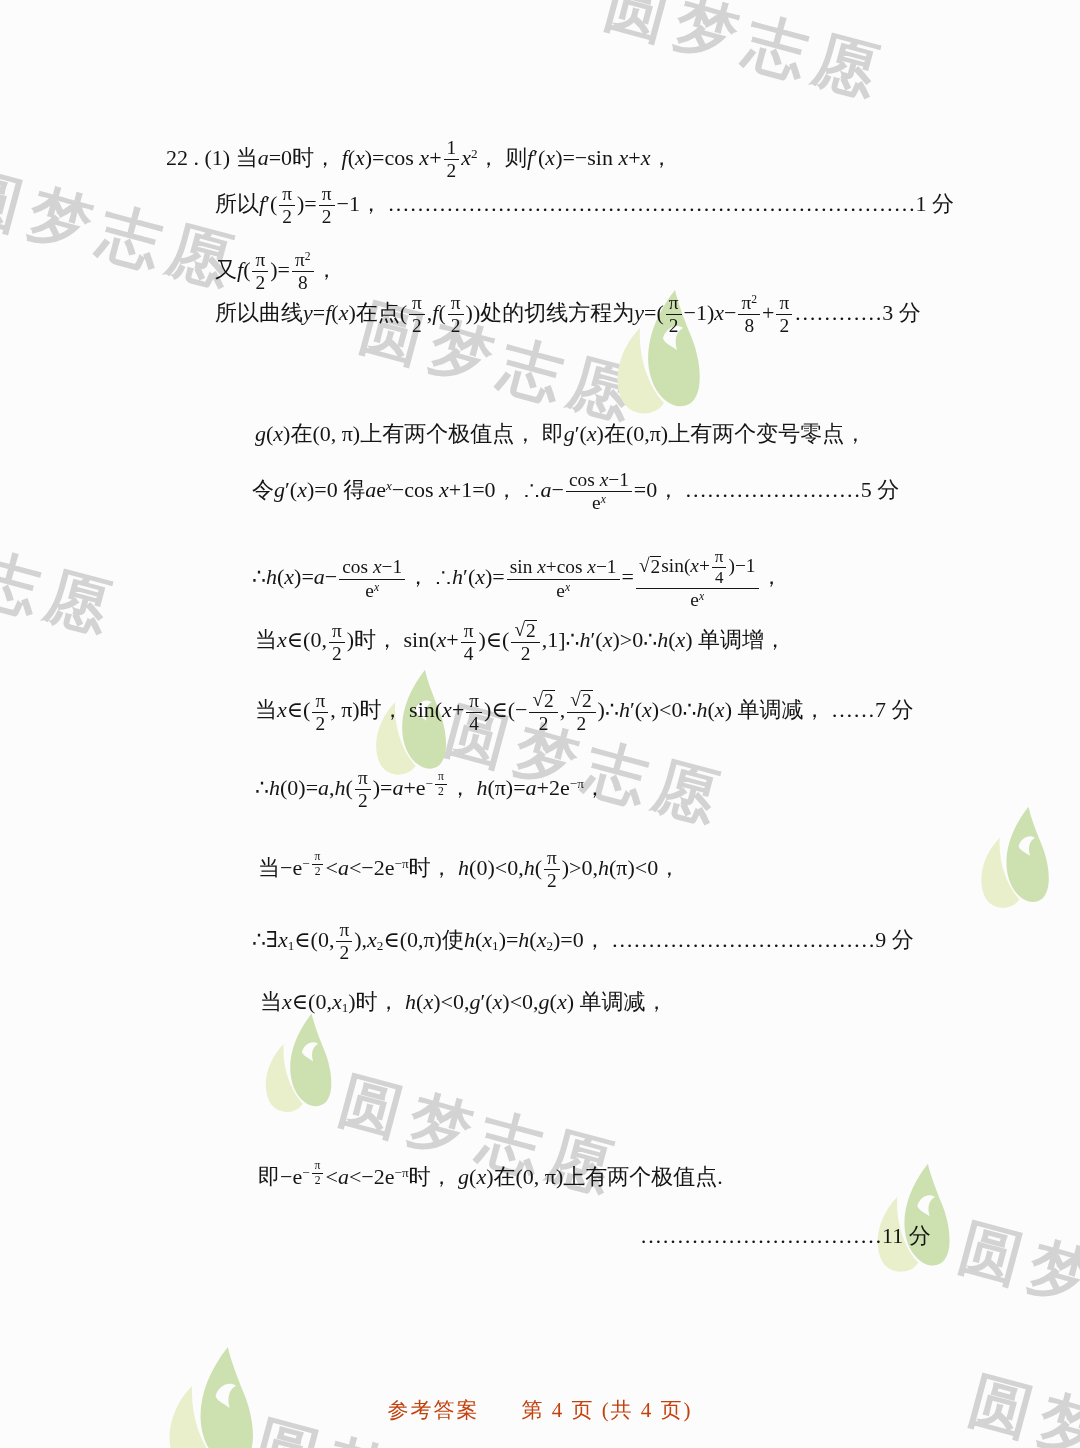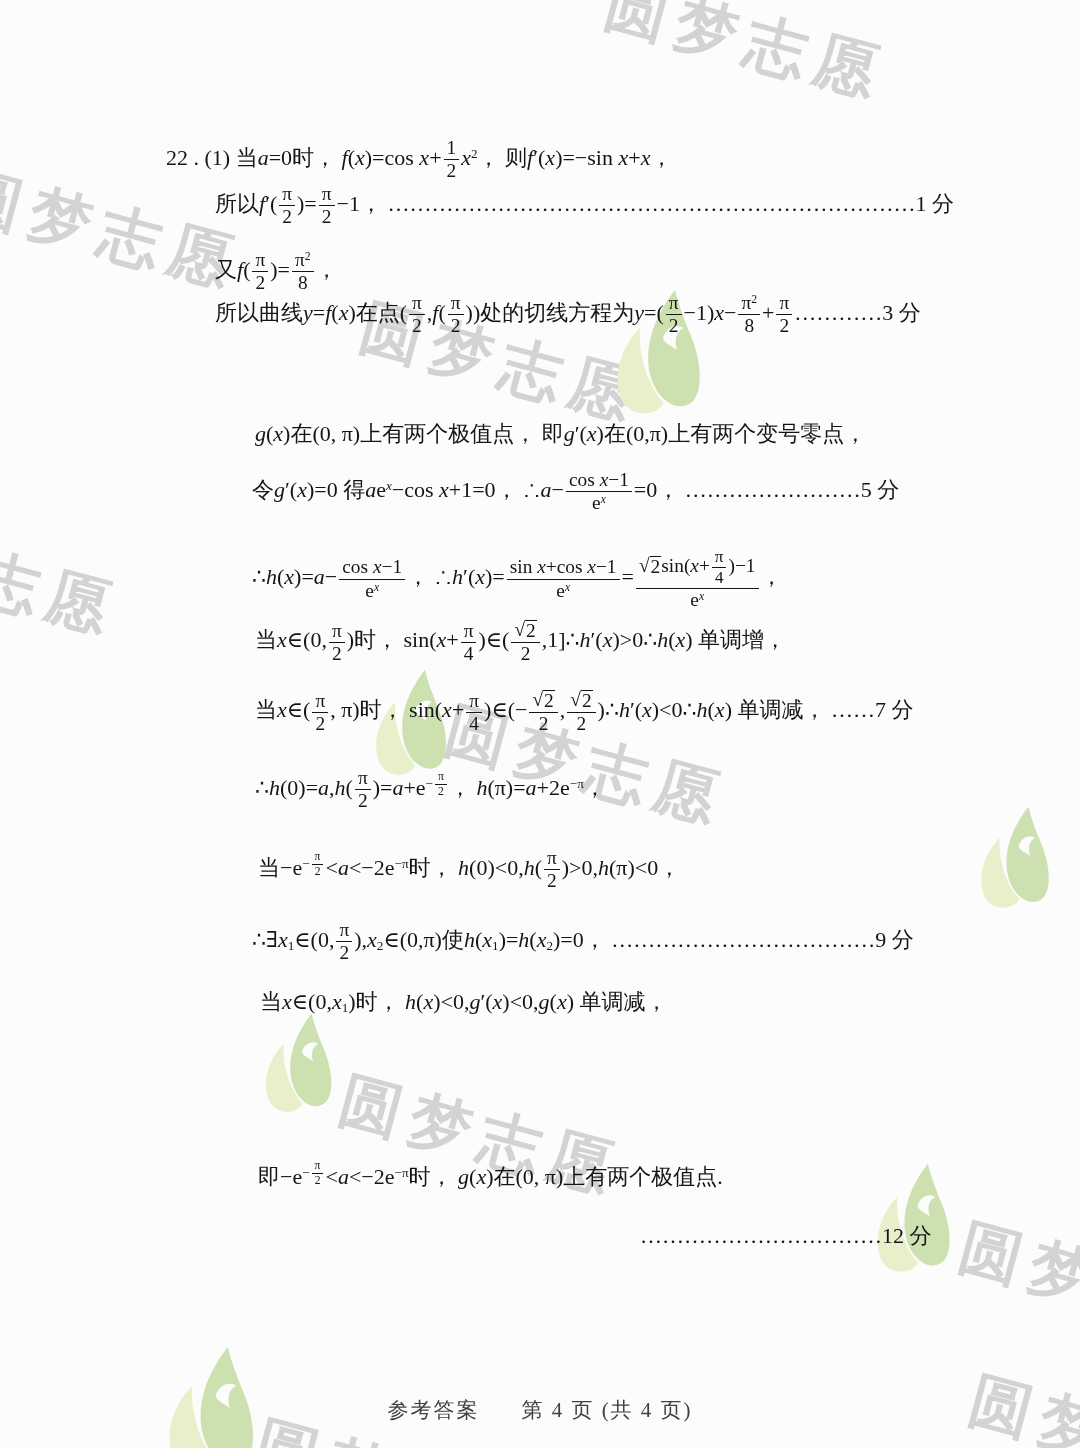--- a/index.html
+++ b/index.html
@@ -17,21 +17,21 @@
   .line i{font-style:italic;}
   .frac{display:inline-flex;flex-direction:column;align-items:center;vertical-align:middle;
         font-size:.88em;line-height:1.05;margin:0 2px;text-align:center;}
   .frac>.num{border-bottom:1.4px solid currentColor;padding:0 3px 1px;}
   .frac>.den{padding-top:1px;}
   sup{font-size:.6em;vertical-align:.55em;line-height:0;}
   sub{font-size:.6em;vertical-align:-.25em;line-height:0;}
   .sqrt{display:inline-flex;align-items:flex-start;}
   .sqrt .sarg{border-top:1.2px solid currentColor;padding:0 1px;}
   .footer{position:absolute;top:1396px;left:0;width:100%;text-align:center;
-          font-size:21px;color:#404040;z-index:3;letter-spacing:2px;}
+          font-size:21px;color:#c2410c;z-index:3;letter-spacing:2px;}
   .footer .gap{display:inline-block;width:42px;}
 </style>
 </head>
 <body>
 
 <div class="page">
 
   <div class="wm" style="left:-28px;top:152px">圆梦志愿</div>
   <div class="wm" style="left:618px;top:-38px">圆梦志愿</div>
   <div class="wm" style="left:-150px;top:498px">圆梦志愿</div>
@@ -176,19 +176,19 @@
       </span>)&gt;0,<i>h</i>(π)&lt;0，</div>
   <div class="line" style="top:920px;left:252px">∴∃<i>x</i><sub>1</sub>∈(0,<span class="frac">
         <span class="num">π</span>
         <span class="den">2</span>
       </span>),<i>x</i><sub>2</sub>∈(0,π)使<i>h</i>(<i>x</i><sub>1</sub>)=<i>h</i>(<i>x</i><sub>2</sub>)=0， ………………………………9 分</div>
   <div class="line" style="top:988px;left:260px">当<i>x</i>∈(0,<i>x</i><sub>1</sub>)时， <i>h</i>(<i>x</i>)&lt;0,<i>g</i>′(<i>x</i>)&lt;0,<i>g</i>(<i>x</i>) 单调减，</div>
   <div class="line" style="top:1160px;left:258px">即−e<sup>−<span class="frac">
           <span class="num">π</span>
           <span class="den">2</span>
         </span></sup>&lt;<i>a</i>&lt;−2e<sup>−π</sup>时， <i>g</i>(<i>x</i>)在(0, π)上有两个极值点.</div>
-  <div class="line" style="top:1222px;left:640px">……………………………12 分</div>
+  <div class="line" style="top:1222px;left:640px">……………………………11 分</div>
 
   <div class="footer">
     <span>参考答案</span><span class="gap"></span><span>第 4 页 (共 4 页)</span>
   </div>
 
 </div>
 
 </body></html>

